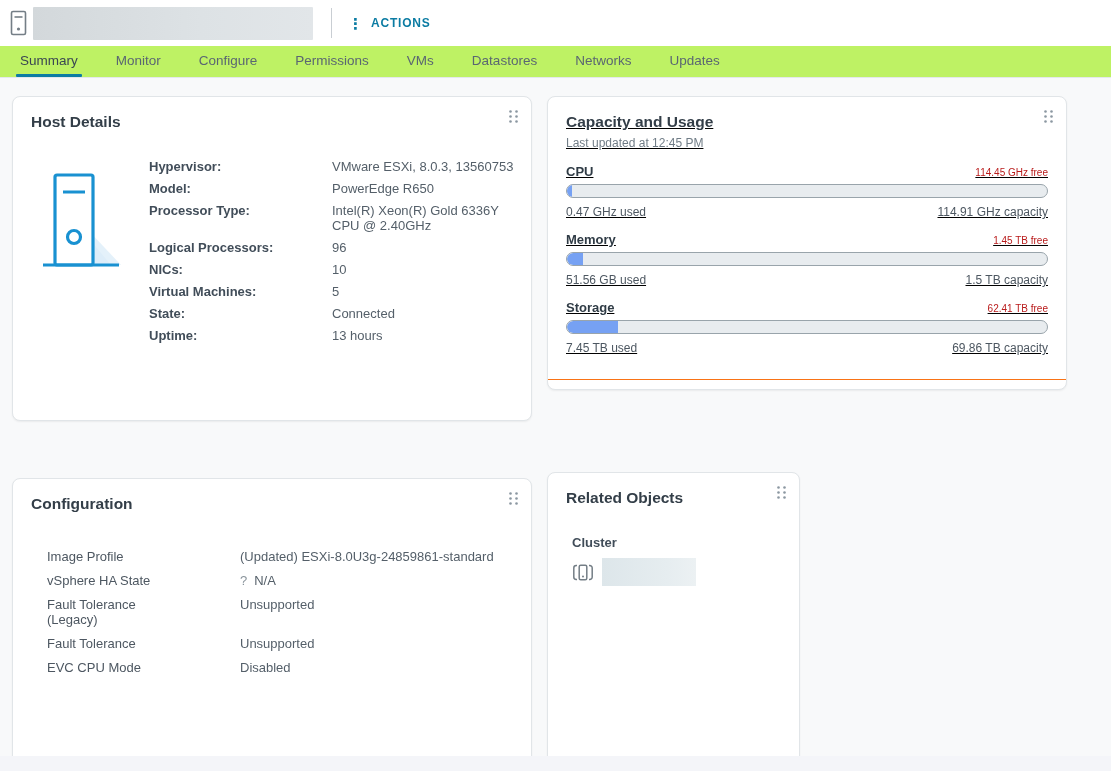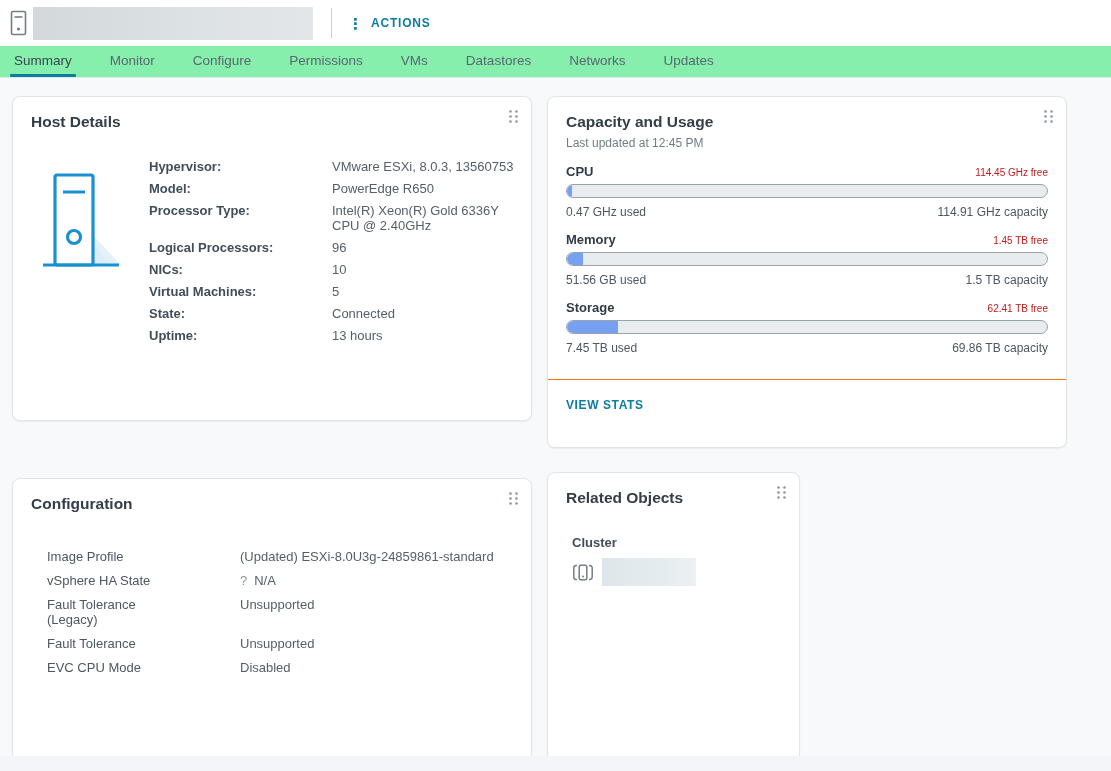--- a/index.html
+++ b/index.html
@@ -20,31 +20,31 @@
   
   .header{position:absolute;left:0;top:0;width:100%;height:46px;background:#fff;display:flex;align-items:center;}
   .entity-icon{margin-left:10px;width:17px;height:26px;flex:0 0 auto;}
   .entity-name-redacted{margin-left:6px;width:280px;height:33px;background:linear-gradient(90deg,#d3d8db 0%,#dde2e5 60%,#e2e6e9 100%);border-radius:1px;}
   .header-divider{width:1px;height:30px;background:#c9ced3;margin-left:18px;}
   .actions{display:flex;align-items:center;margin-left:16px;cursor:pointer;}
   .kebab{color:var(--accent);font-size:15px;font-weight:bold;line-height:1;margin-right:8px;}
   .actions-label{color:var(--accent);font-size:12px;font-weight:bold;letter-spacing:.8px;}
 
   
-  .tabbar{position:absolute;left:0;top:46px;width:100%;height:32px;background:#86efac;border-bottom:1px solid #e4e8eb;display:flex;align-items:flex-end;padding-left:10px;}
+  .tabbar{position:absolute;left:0;top:46px;width:100%;height:32px;background:#bef264;border-bottom:1px solid #e4e8eb;display:flex;align-items:flex-end;padding-left:16px;}
   .tab{font-size:13.5px;color:#5a6672;padding:0 4px 9px 4px;margin-right:30px;cursor:pointer;position:relative;white-space:nowrap;}
   .tab.active{color:#3a4652;}
   .tab.active::after{content:"";position:absolute;left:0;right:0;bottom:0;height:3px;background:var(--accent);border-radius:1px;}
 
   
   .card{position:absolute;background:#fff;border:1px solid var(--card-border);border-radius:8px;box-shadow:0 1px 2px rgba(0,0,0,.06);overflow:hidden;}
   .card-title{font-size:15.5px;color:#333e48;padding:16px 18px 0 18px;}
   .drag-handle{position:absolute;top:12px;right:12px;cursor:grab;}
   #card-host-details{left:12px;top:96px;width:520px;height:325px;}
-  #card-capacity{left:547px;top:96px;width:520px;height:352px;}
+  #card-capacity{left:547px;top:96px;width:520px;height:294px;text-decoration:underline;}
   #card-configuration{left:12px;top:478px;width:520px;height:300px;}
   #card-related{left:547px;top:472px;width:253px;height:300px;}
 
   
   .hd-body{display:flex;padding:28px 10px 0 24px;}
   .hd-art{flex:0 0 112px;padding-top:8px;}
   .kv{display:grid;row-gap:7px;font-size:13px;align-content:start;}
   .kv-row{display:grid;grid-template-columns:150px 196px;column-gap:33px;}
   .kv .kv-key{color:#414d59;font-weight:bold;}
   .kv .kv-val{color:#545f69;overflow-wrap:anywhere;}

